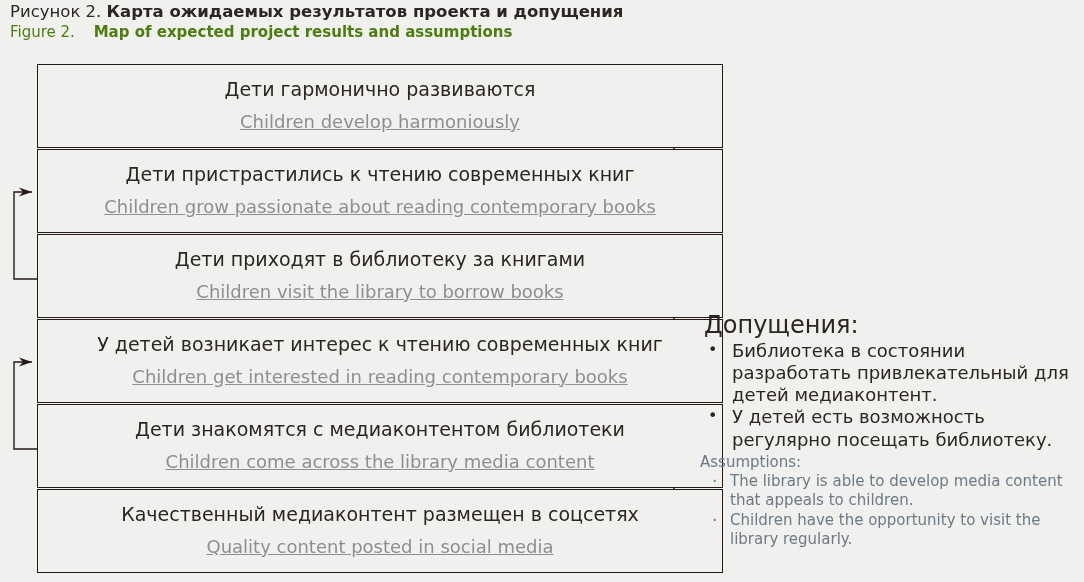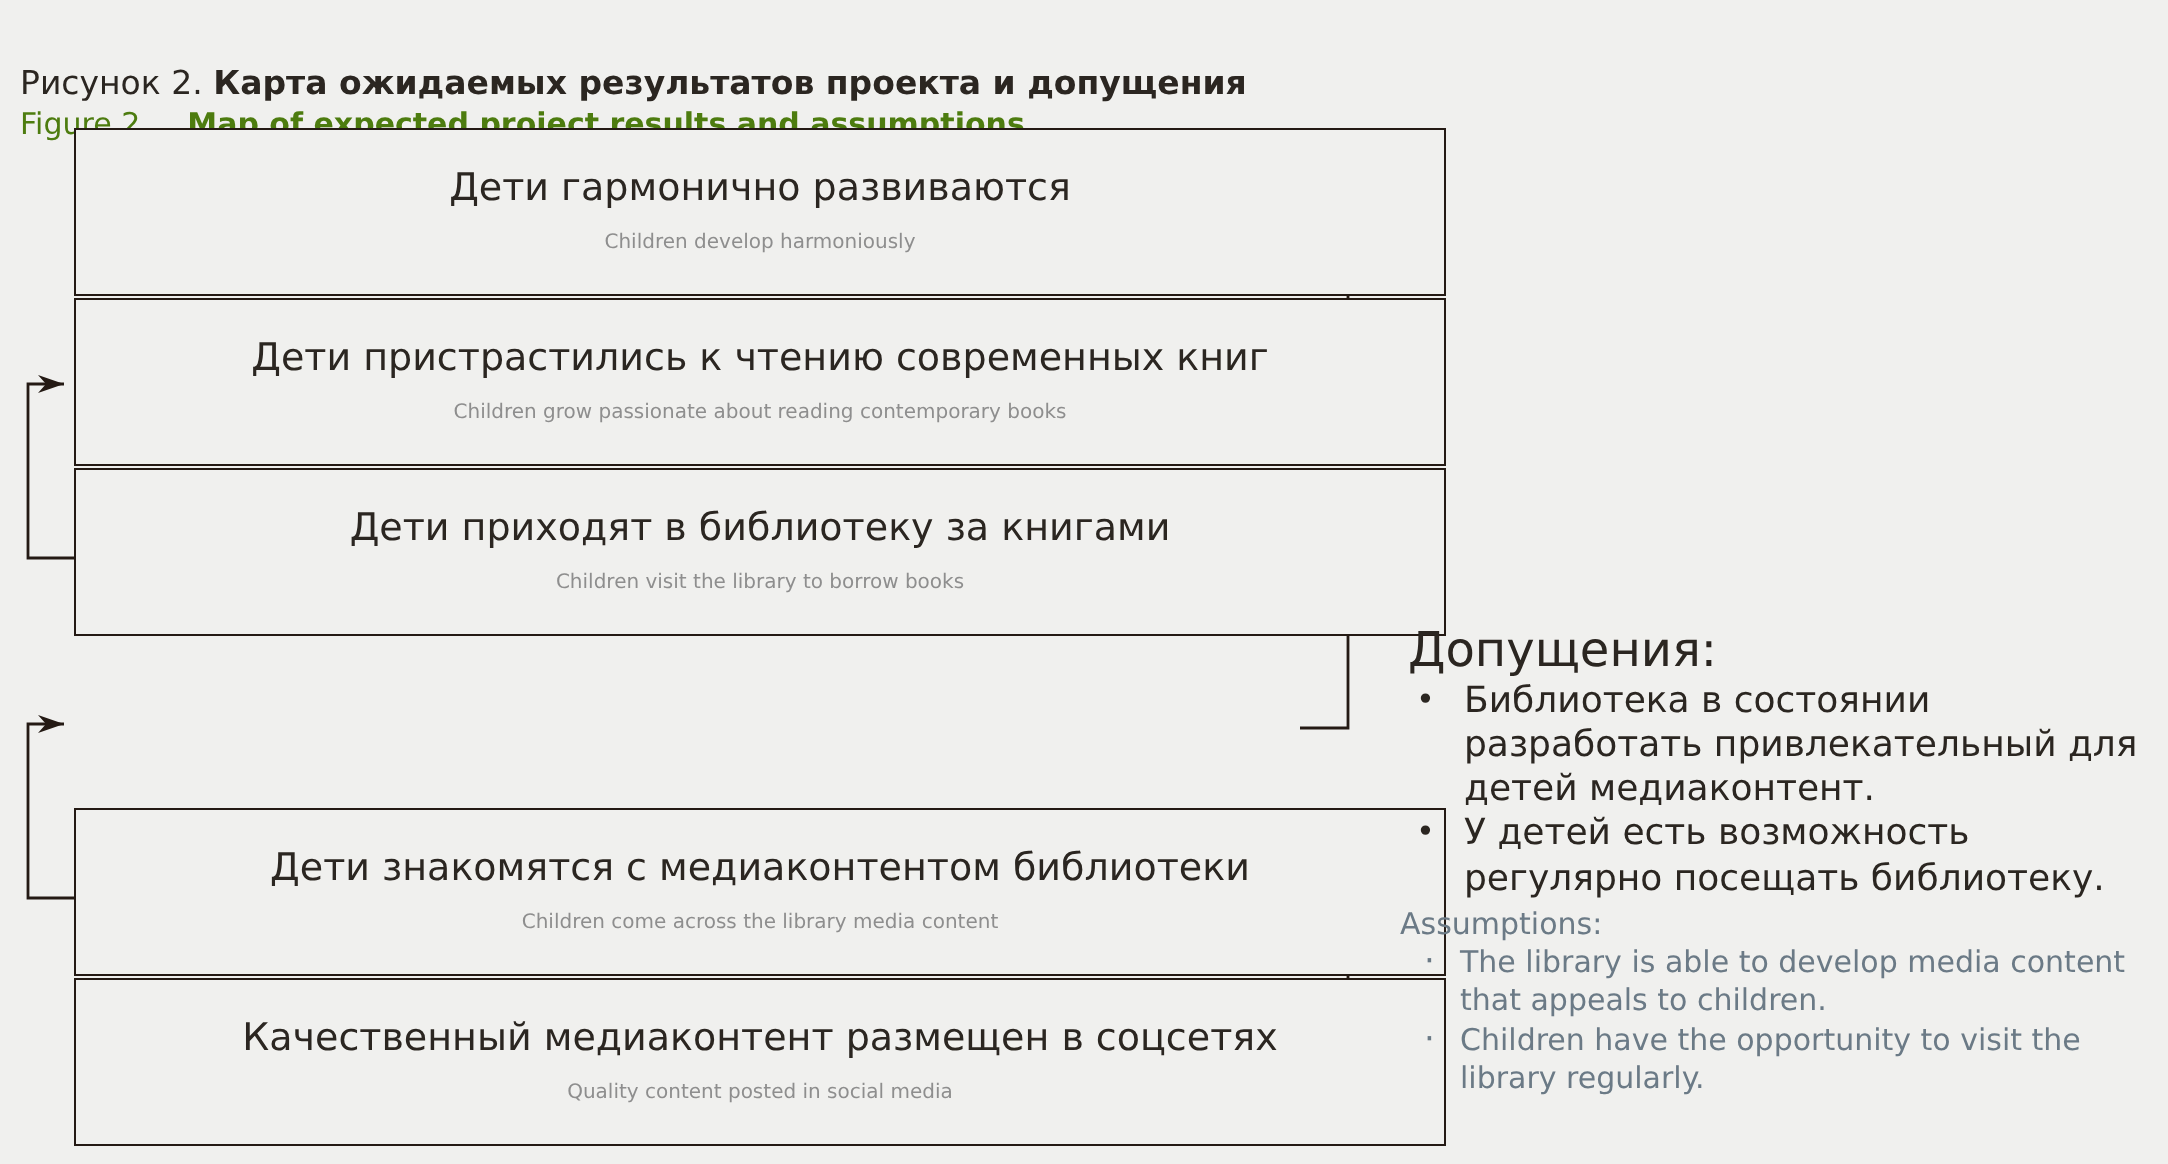--- a/index.html
+++ b/index.html
@@ -14,21 +14,20 @@
     overflow: hidden;
     position: relative;
   }
 
   
   #caption {
     position: absolute;
     left: 10px;
     top: 2px;
     width: 700px;
-    margin-top: 30px;
   }
   .cap-line {
     white-space: nowrap;
     line-height: 1.25;
   }
   .cap-ru {
     font-size: 16.5px;
     color: #2b2621;
   }
   .cap-ru .cap-num { font-weight: normal; }
@@ -68,25 +67,26 @@
     align-items: center;
     justify-content: center;
   }
   .box-ru {
     font-size: 19px;
     color: #2b2621;
     line-height: 1.15;
     white-space: nowrap;
   }
   .box-en {
-    font-size: 10px;
+    font-size: 18px;
     color: #8e8e8e;
     line-height: 1.25;
     margin-top: 10px;
     white-space: nowrap;
+    text-decoration: underline;
   }
 
   
   #assumptions {
     position: absolute;
     left: 700px;
     top: 310px;
     width: 380px;
   }
   .as-head-ru {
@@ -195,20 +195,24 @@
   <div class="result-box" style="top:149px;">
     <div class="box-ru">Дети пристрастились к чтению современных книг</div>
     <div class="box-en">Children grow passionate about reading contemporary books</div>
   </div>
 
   <div class="result-box" style="top:234px;">
     <div class="box-ru">Дети приходят в библиотеку за книгами</div>
     <div class="box-en">Children visit the library to borrow books</div>
   </div>
 
+  <div class="result-box" style="top:319px;">
+    <div class="box-ru">У детей возникает интерес к чтению современных книг</div>
+    <div class="box-en">Children get interested in reading contemporary books</div>
+  </div>
 
   <div class="result-box" style="top:404px;">
     <div class="box-ru">Дети знакомятся с медиаконтентом библиотеки</div>
     <div class="box-en">Children come across the library media content</div>
   </div>
 
   <div class="result-box" style="top:489px;text-align:right;">
     <div class="box-ru">Качественный медиаконтент размещен в соцсетях</div>
     <div class="box-en">Quality content posted in social media</div>
   </div>

